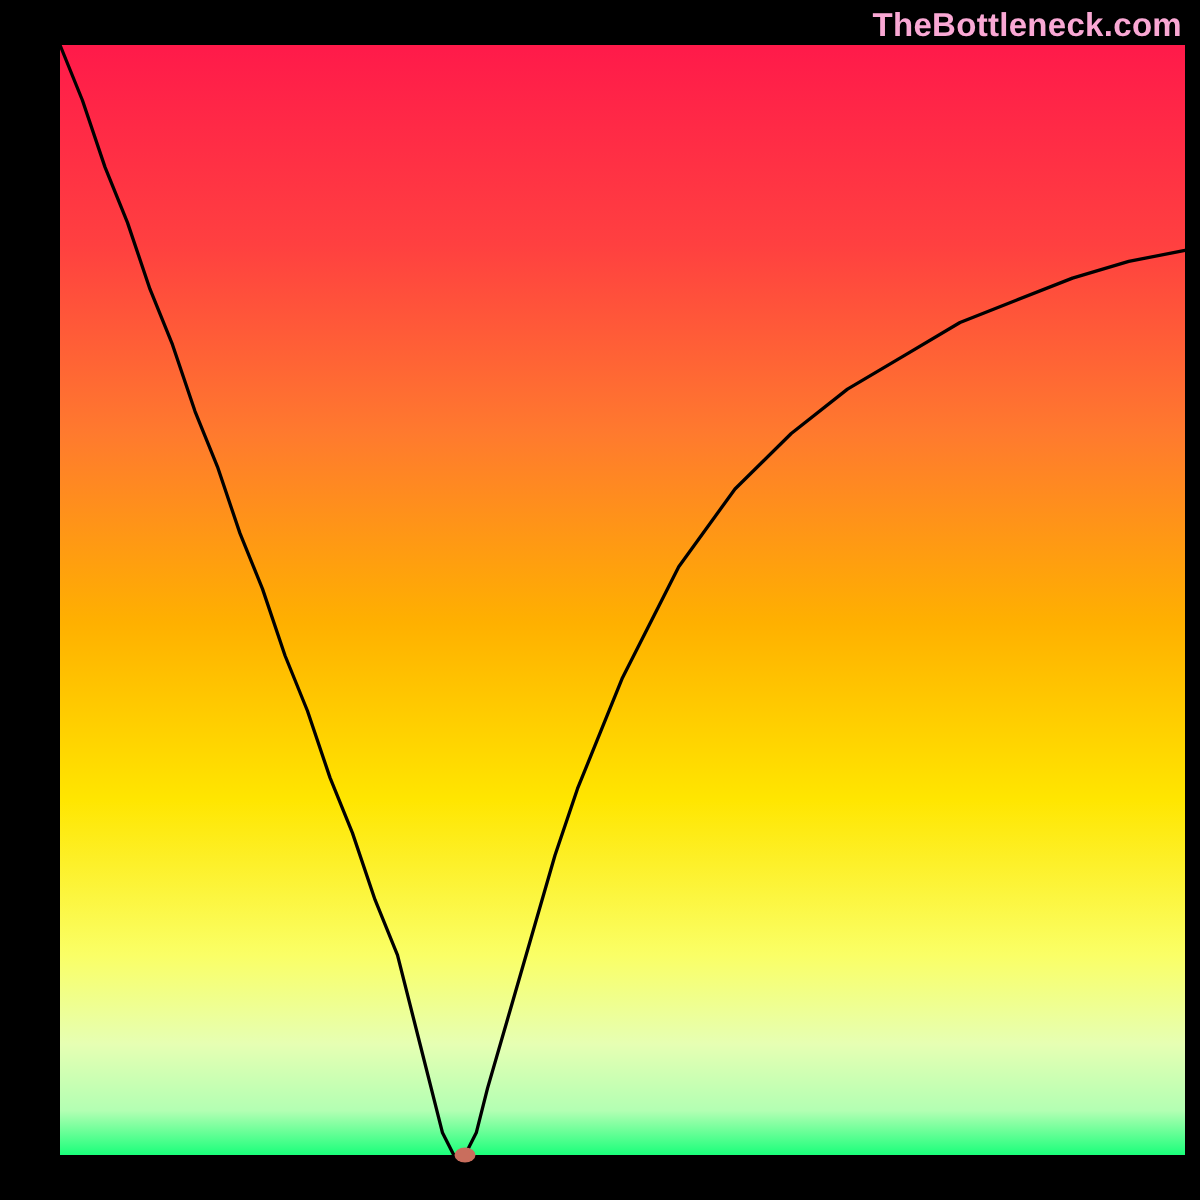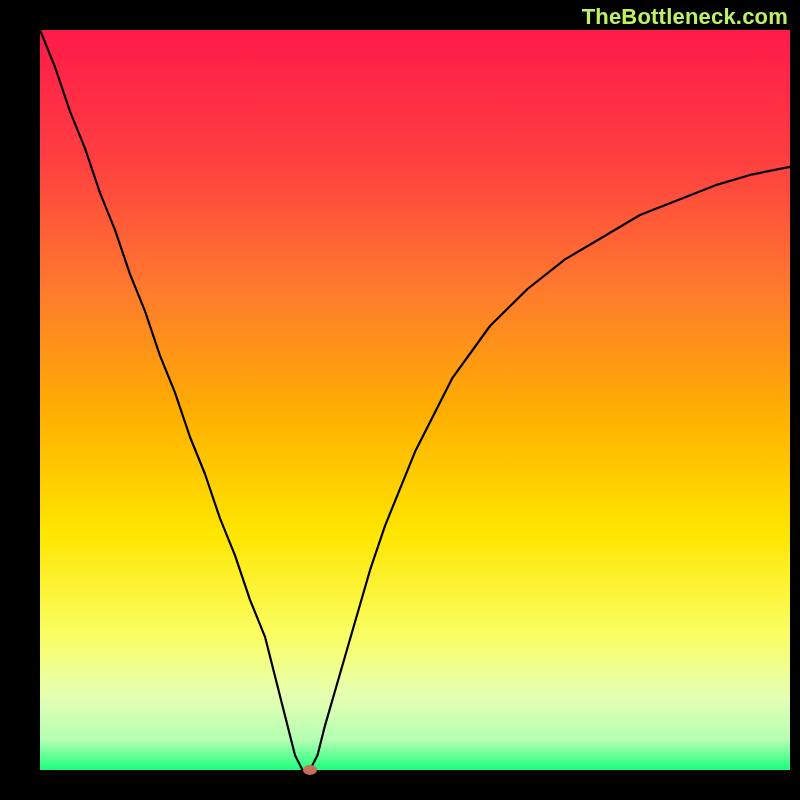--- a/index.html
+++ b/index.html
@@ -14,21 +14,21 @@
   .frame {
     position: relative;
     width: 800px;
     height: 800px;
     background: #000;
   }
   .watermark {
     position: absolute;
     top: 4px;
     right: 12px;
-    color: #bef264;
+    color: #f9a8d4;
     font-size: 22px;
     font-weight: 600;
     letter-spacing: 0.2px;
     user-select: none;
   }
   svg {
     position: absolute;
     top: 0;
     left: 0;
   }

